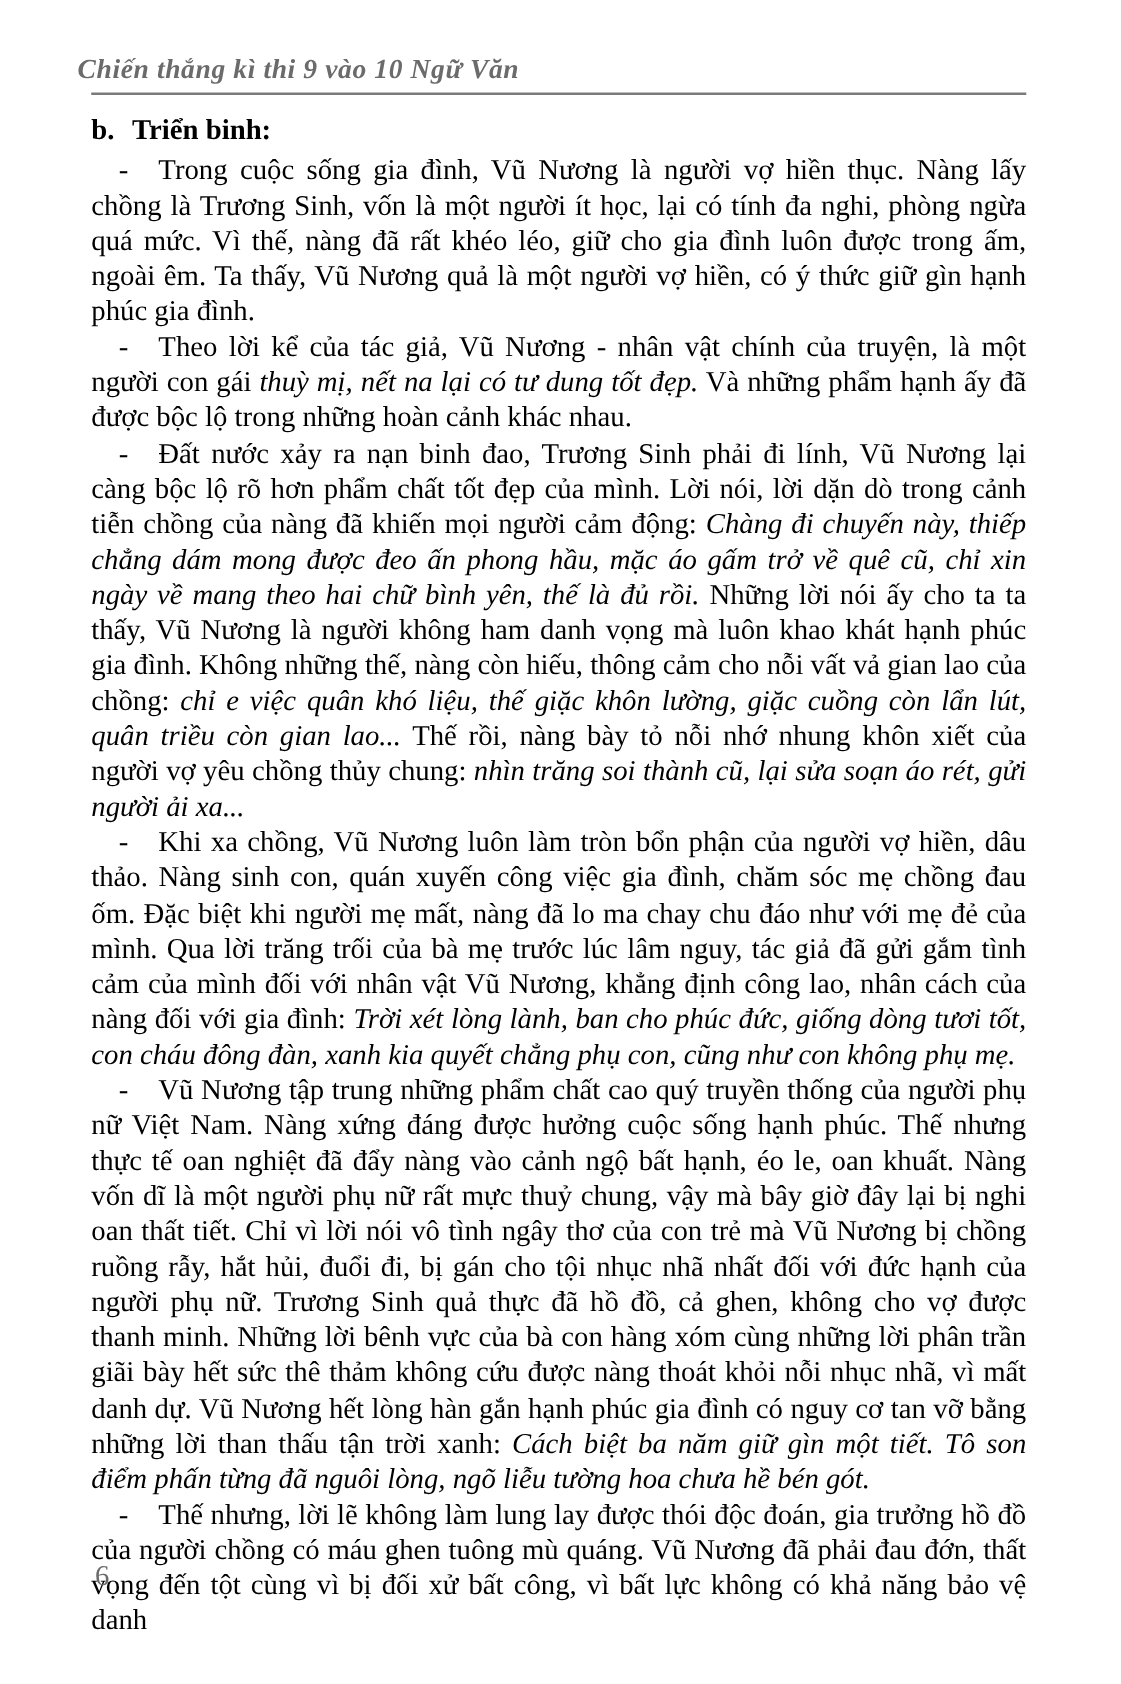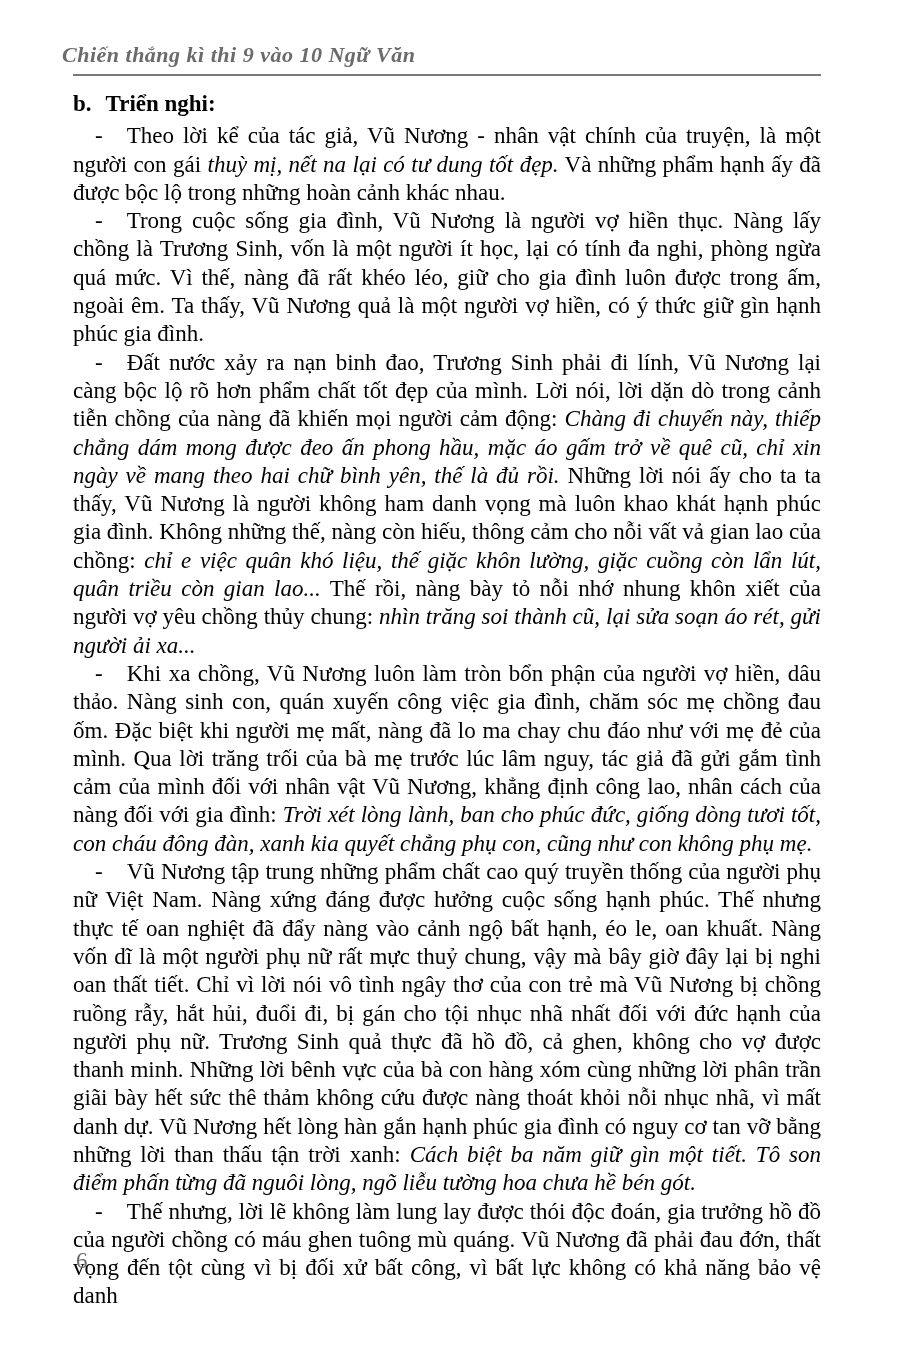--- a/index.html
+++ b/index.html
@@ -66,25 +66,25 @@
 <body>
 
 <div id="page">
 
   <div class="header-title">Chiến thắng kì thi 9 vào 10 Ngữ Văn</div>
 
   <div class="header-rule"></div>
 
   <div class="doc-body">
     <p class="heading">
-      <span class="heading-label">b.</span><span>Triển nghi:</span>
+      <span class="heading-label">b.</span><span>Triển binh:</span>
     </p>
 
-  <p class="para"><span class="para-marker">-</span><span class="">Theo lời kể của tác giả, Vũ Nương - nhân vật chính của truyện, là một người con gái </span><span class="i">thuỳ mị, nết na lại có tư dung tốt đẹp.</span><span class=""> Và những phẩm hạnh ấy đã được bộc lộ trong những hoàn cảnh khác nhau.</span></p>
-      <p class="para"><span class="para-marker">-</span><span class="">Trong cuộc sống gia đình, Vũ Nương là người vợ hiền thục. Nàng lấy chồng là Trương Sinh, vốn là một người ít học, lại có tính đa nghi, phòng ngừa quá mức. Vì thế, nàng đã rất khéo léo, giữ cho gia đình luôn được trong ấm, ngoài êm. Ta thấy, Vũ Nương quả là một người vợ hiền, có ý thức giữ gìn hạnh phúc gia đình.</span></p>
+  <p class="para"><span class="para-marker">-</span><span class="">Trong cuộc sống gia đình, Vũ Nương là người vợ hiền thục. Nàng lấy chồng là Trương Sinh, vốn là một người ít học, lại có tính đa nghi, phòng ngừa quá mức. Vì thế, nàng đã rất khéo léo, giữ cho gia đình luôn được trong ấm, ngoài êm. Ta thấy, Vũ Nương quả là một người vợ hiền, có ý thức giữ gìn hạnh phúc gia đình.</span></p>
+      <p class="para"><span class="para-marker">-</span><span class="">Theo lời kể của tác giả, Vũ Nương - nhân vật chính của truyện, là một người con gái </span><span class="i">thuỳ mị, nết na lại có tư dung tốt đẹp.</span><span class=""> Và những phẩm hạnh ấy đã được bộc lộ trong những hoàn cảnh khác nhau.</span></p>
       <p class="para"><span class="para-marker">-</span><span class="">Đất nước xảy ra nạn binh đao, Trương Sinh phải đi lính, Vũ Nương lại càng bộc lộ rõ hơn phẩm chất tốt đẹp của mình. Lời nói, lời dặn dò trong cảnh tiễn chồng của nàng đã khiến mọi người cảm động: </span><span class="i">Chàng đi chuyến này, thiếp chẳng dám mong được đeo ấn phong hầu, mặc áo gấm trở về quê cũ, chỉ xin ngày về mang theo hai chữ bình yên, thế là đủ rồi.</span><span class=""> Những lời nói ấy cho ta ta thấy, Vũ Nương là người không ham danh vọng mà luôn khao khát hạnh phúc gia đình. Không những thế, nàng còn hiếu, thông cảm cho nỗi vất vả gian lao của chồng: </span><span class="i">chỉ e việc quân khó liệu, thế giặc khôn lường, giặc cuồng còn lẩn lút, quân triều còn gian lao...</span><span class=""> Thế rồi, nàng bày tỏ nỗi nhớ nhung khôn xiết của người vợ yêu chồng thủy chung: </span><span class="i">nhìn trăng soi thành cũ, lại sửa soạn áo rét, gửi người ải xa...</span></p>
       <p class="para"><span class="para-marker">-</span><span class="">Khi xa chồng, Vũ Nương luôn làm tròn bổn phận của người vợ hiền, dâu thảo. Nàng sinh con, quán xuyến công việc gia đình, chăm sóc mẹ chồng đau ốm. Đặc biệt khi người mẹ mất, nàng đã lo ma chay chu đáo như với mẹ đẻ của mình. Qua lời trăng trối của bà mẹ trước lúc lâm nguy, tác giả đã gửi gắm tình cảm của mình đối với nhân vật Vũ Nương, khẳng định công lao, nhân cách của nàng đối với gia đình: </span><span class="i">Trời xét lòng lành, ban cho phúc đức, giống dòng tươi tốt, con cháu đông đàn, xanh kia quyết chẳng phụ con, cũng như con không phụ mẹ.</span></p>
       <p class="para"><span class="para-marker">-</span><span class="">Vũ Nương tập trung những phẩm chất cao quý truyền thống của người phụ nữ Việt Nam. Nàng xứng đáng được hưởng cuộc sống hạnh phúc. Thế nhưng thực tế oan nghiệt đã đẩy nàng vào cảnh ngộ bất hạnh, éo le, oan khuất. Nàng vốn dĩ là một người phụ nữ rất mực thuỷ chung, vậy mà bây giờ đây lại bị nghi oan thất tiết. Chỉ vì lời nói vô tình ngây thơ của con trẻ mà Vũ Nương bị chồng ruồng rẫy, hắt hủi, đuổi đi, bị gán cho tội nhục nhã nhất đối với đức hạnh của người phụ nữ. Trương Sinh quả thực đã hồ đồ, cả ghen, không cho vợ được thanh minh. Những lời bênh vực của bà con hàng xóm cùng những lời phân trần giãi bày hết sức thê thảm không cứu được nàng thoát khỏi nỗi nhục nhã, vì mất danh dự. Vũ Nương hết lòng hàn gắn hạnh phúc gia đình có nguy cơ tan vỡ bằng những lời than thấu tận trời xanh: </span><span class="i">Cách biệt ba năm giữ gìn một tiết. Tô son điểm phấn từng đã nguôi lòng, ngõ liễu tường hoa chưa hề bén gót.</span></p>
       <p class="para"><span class="para-marker">-</span><span class="">Thế nhưng, lời lẽ không làm lung lay được thói độc đoán, gia trưởng hồ đồ của người chồng có máu ghen tuông mù quáng. Vũ Nương đã phải đau đớn, thất vọng đến tột cùng vì bị đối xử bất công, vì bất lực không có khả năng bảo vệ danh</span></p>
     </div>
 
   <div class="page-number">6</div>
 
 </div>
 

